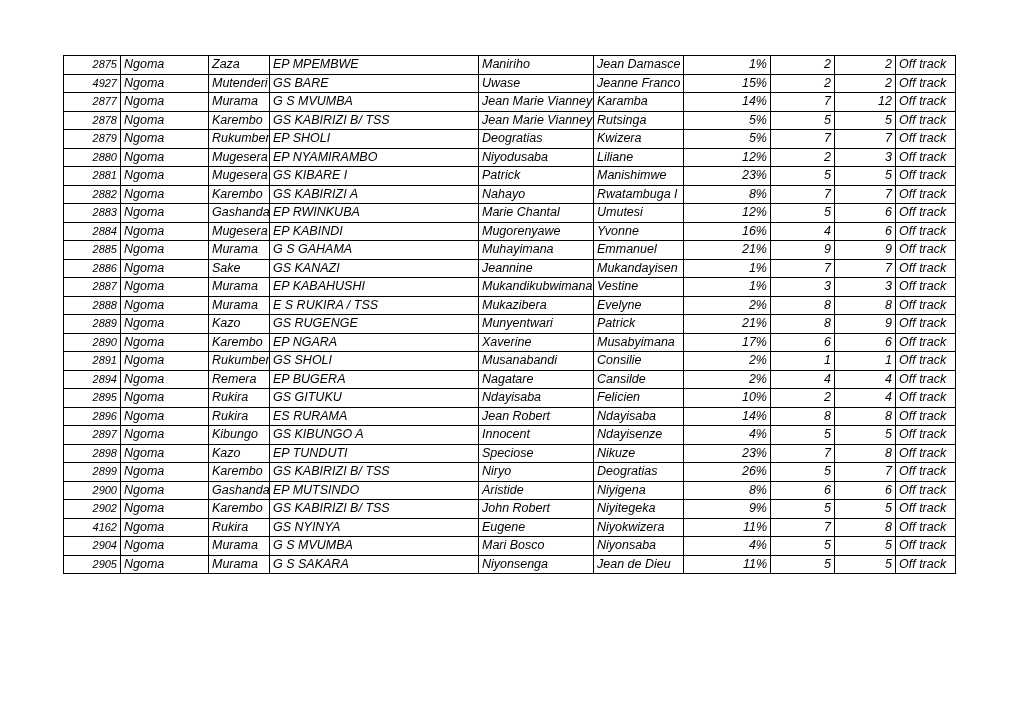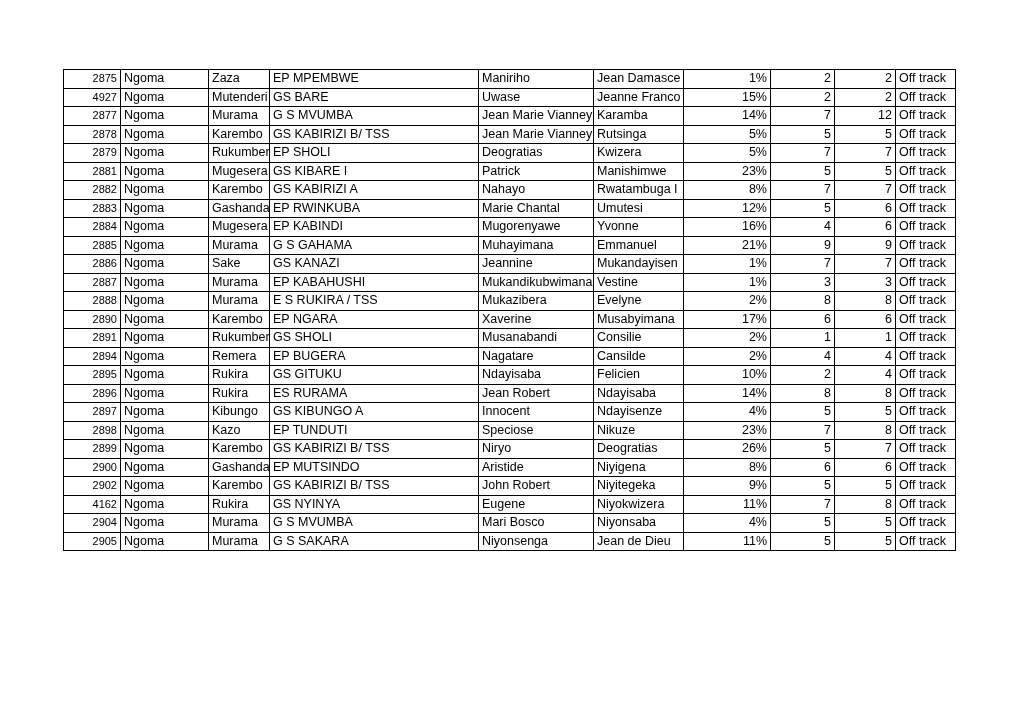--- a/index.html
+++ b/index.html
@@ -11,21 +11,22 @@
     height: 724px;
     background: #ffffff;
     color: #000000;
     font-family: "Liberation Sans", sans-serif;
     position: relative;
     overflow: hidden;
   }
   .sheet {
     position: absolute;
     left: 63px;
-    top: 69px;
+    top: 55px;
+    font-style: italic;
   }
   table.grid {
     border-collapse: collapse;
     table-layout: fixed;
     width: 892px;
   }
   table.grid td {
     border: 1px solid #000000;
     height: 17.5px;
     padding: 0 3px;
@@ -119,20 +120,32 @@
           <td class="c2 al-left">Rukumberi</td>
           <td class="c3 al-left">EP SHOLI</td>
           <td class="c4 al-left">Deogratias</td>
           <td class="c5 al-left">Kwizera</td>
           <td class="c6 al-right">5%</td>
           <td class="c7 al-right">7</td>
           <td class="c8 al-right">7</td>
           <td class="c9 al-left">Off track</td>
         </tr>
         <tr>
+          <td class="c0 al-right">2880</td>
+          <td class="c1 al-left">Ngoma</td>
+          <td class="c2 al-left">Mugesera</td>
+          <td class="c3 al-left">EP NYAMIRAMBO</td>
+          <td class="c4 al-left">Niyodusaba</td>
+          <td class="c5 al-left">Liliane</td>
+          <td class="c6 al-right">12%</td>
+          <td class="c7 al-right">2</td>
+          <td class="c8 al-right">3</td>
+          <td class="c9 al-left">Off track</td>
+        </tr>
+        <tr>
           <td class="c0 al-right">2881</td>
           <td class="c1 al-left">Ngoma</td>
           <td class="c2 al-left">Mugesera</td>
           <td class="c3 al-left">GS KIBARE I</td>
           <td class="c4 al-left">Patrick</td>
           <td class="c5 al-left">Manishimwe</td>
           <td class="c6 al-right">23%</td>
           <td class="c7 al-right">5</td>
           <td class="c8 al-right">5</td>
           <td class="c9 al-left">Off track</td>
@@ -215,20 +228,32 @@
           <td class="c2 al-left">Murama</td>
           <td class="c3 al-left">E S RUKIRA / TSS</td>
           <td class="c4 al-left">Mukazibera</td>
           <td class="c5 al-left">Evelyne</td>
           <td class="c6 al-right">2%</td>
           <td class="c7 al-right">8</td>
           <td class="c8 al-right">8</td>
           <td class="c9 al-left">Off track</td>
         </tr>
         <tr>
+          <td class="c0 al-right">2889</td>
+          <td class="c1 al-left">Ngoma</td>
+          <td class="c2 al-left">Kazo</td>
+          <td class="c3 al-left">GS RUGENGE</td>
+          <td class="c4 al-left">Munyentwari</td>
+          <td class="c5 al-left">Patrick</td>
+          <td class="c6 al-right">21%</td>
+          <td class="c7 al-right">8</td>
+          <td class="c8 al-right">9</td>
+          <td class="c9 al-left">Off track</td>
+        </tr>
+        <tr>
           <td class="c0 al-right">2890</td>
           <td class="c1 al-left">Ngoma</td>
           <td class="c2 al-left">Karembo</td>
           <td class="c3 al-left">EP NGARA</td>
           <td class="c4 al-left">Xaverine</td>
           <td class="c5 al-left">Musabyimana</td>
           <td class="c6 al-right">17%</td>
           <td class="c7 al-right">6</td>
           <td class="c8 al-right">6</td>
           <td class="c9 al-left">Off track</td>

